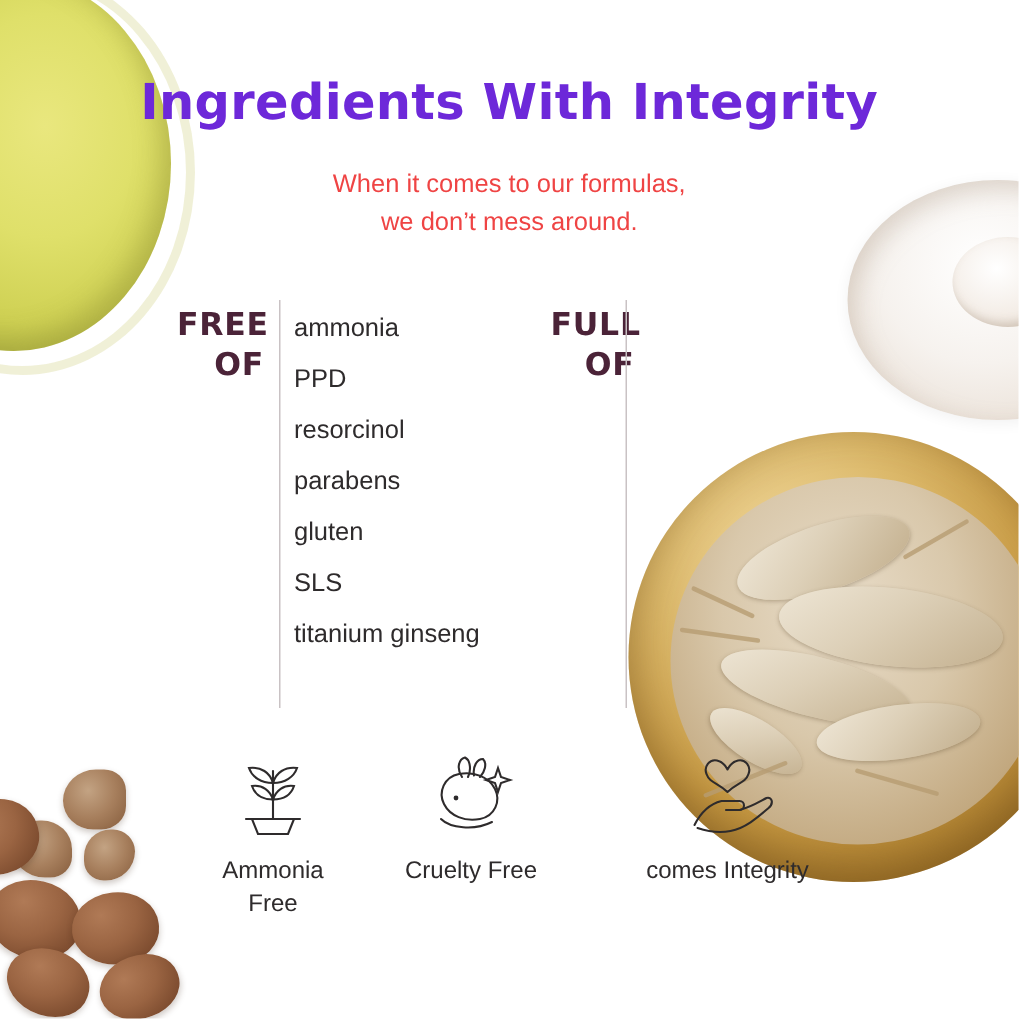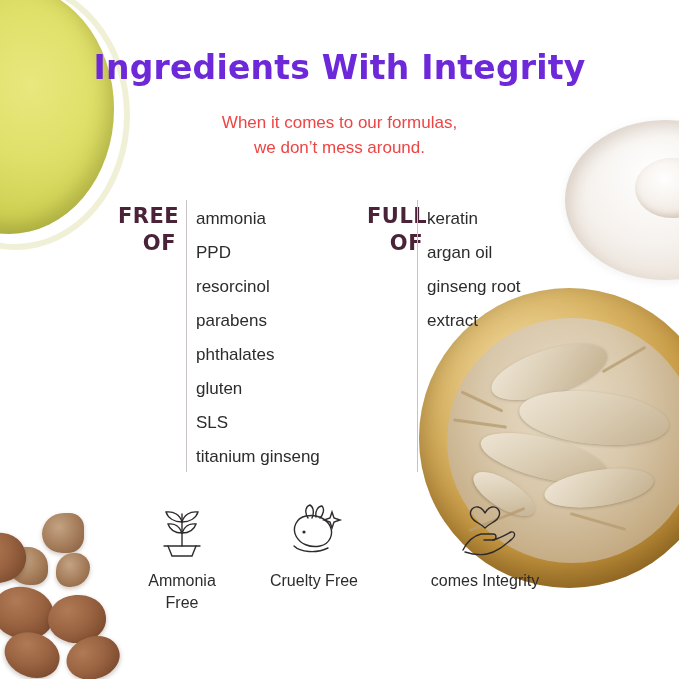--- a/index.html
+++ b/index.html
@@ -171,37 +171,30 @@
   <div class="col-label" id="free-label">
     <div>FREE</div>
     <div>OF</div>
   </div>
   <div class="divider" id="free-divider"></div>
   <div class="list" id="free-list">
     <div>ammonia</div>
     <div>PPD</div>
     <div>resorcinol</div>
     <div>parabens</div>
-    <div>phthalates</div>
     <div>gluten</div>
     <div>SLS</div>
     <div>titanium ginseng</div>
   </div>
 
   <div class="col-label" id="full-label">
     <div>FULL</div>
     <div>OF</div>
   </div>
   <div class="divider" id="full-divider"></div>
-  <div class="list" id="full-list">
-    <div>keratin</div>
-    <div>argan oil</div>
-    <div>ginseng root</div>
-    <div>extract</div>
-  </div>
 
   <div class="badge" id="badge-ammonia">
     <div class="icon">
       <svg width="56" height="58" viewBox="0 0 56 58" fill="none" stroke="#2e2b2c" stroke-width="1.4" stroke-linecap="round">
         <path d="M28 12 L28 44"></path>
         <path d="M28 20 C20 20 14 16 12 10 C20 9 26 13 28 20 Z" fill="none"></path>
         <path d="M28 20 C36 20 42 16 44 10 C36 9 30 13 28 20 Z" fill="none"></path>
         <path d="M28 31 C21 31 16 28 14 22 C21 21 26 25 28 31 Z" fill="none"></path>
         <path d="M28 31 C35 31 40 28 42 22 C35 21 30 25 28 31 Z" fill="none"></path>
         <path d="M10 44 L46 44"></path>

